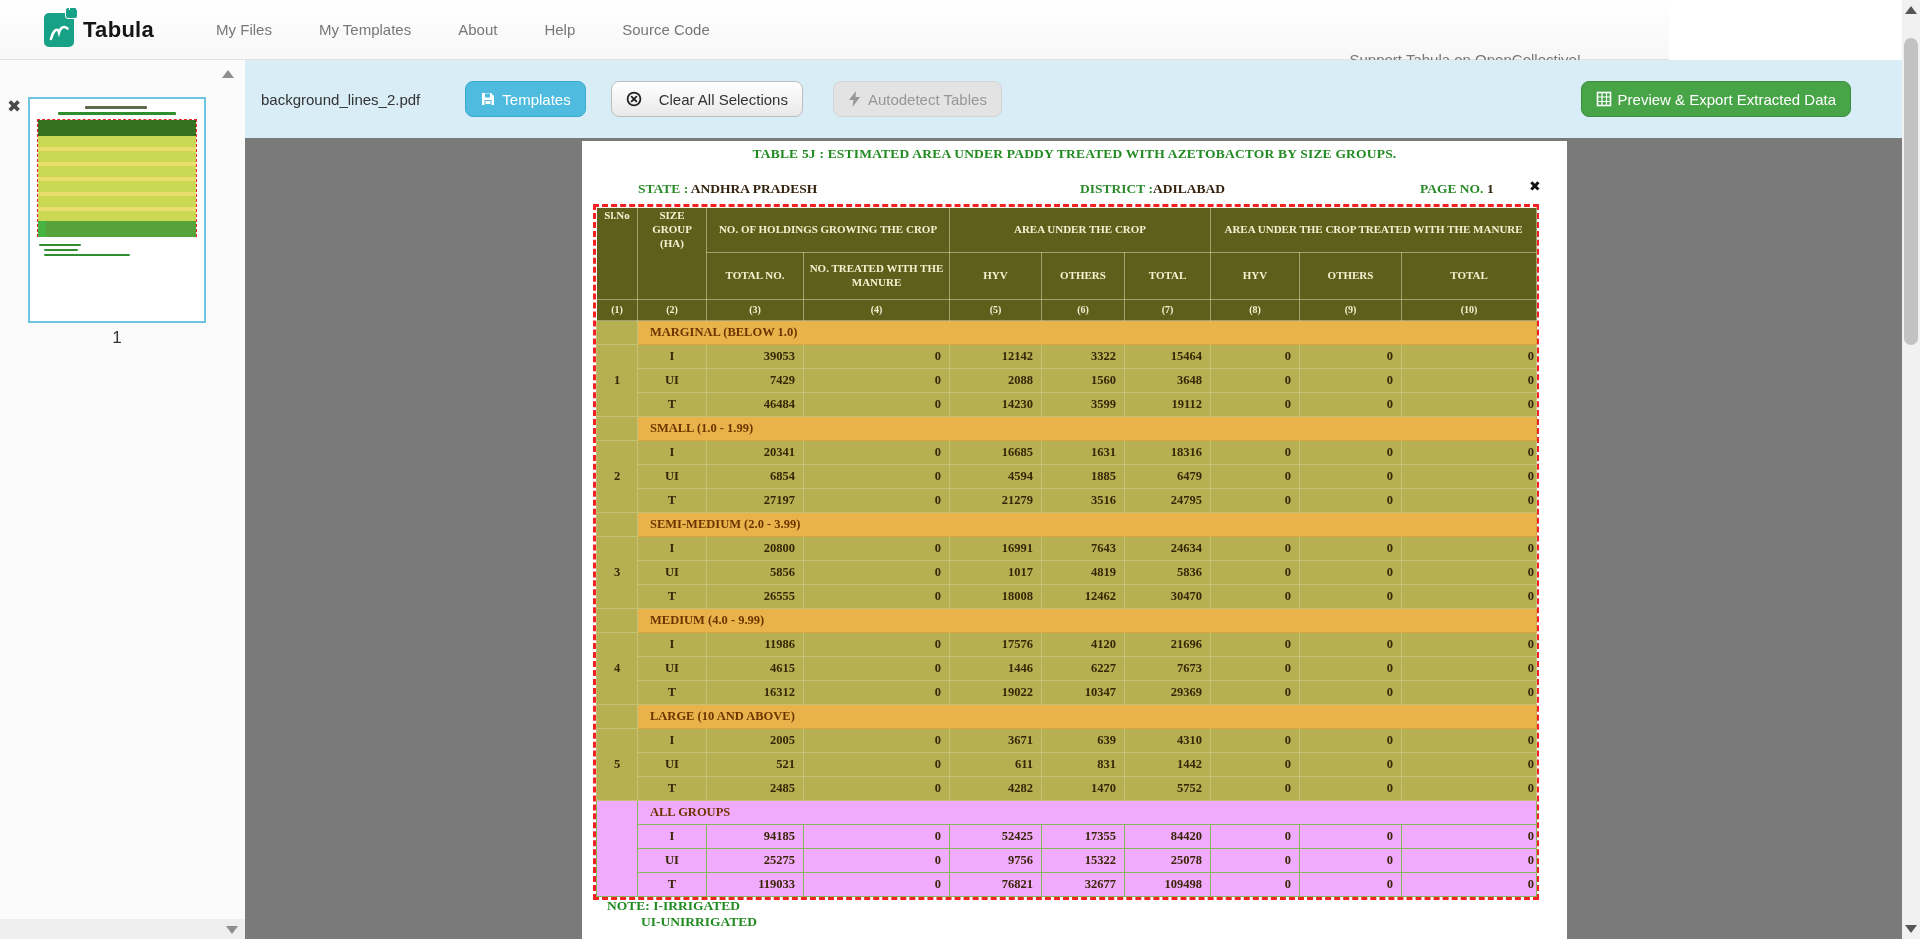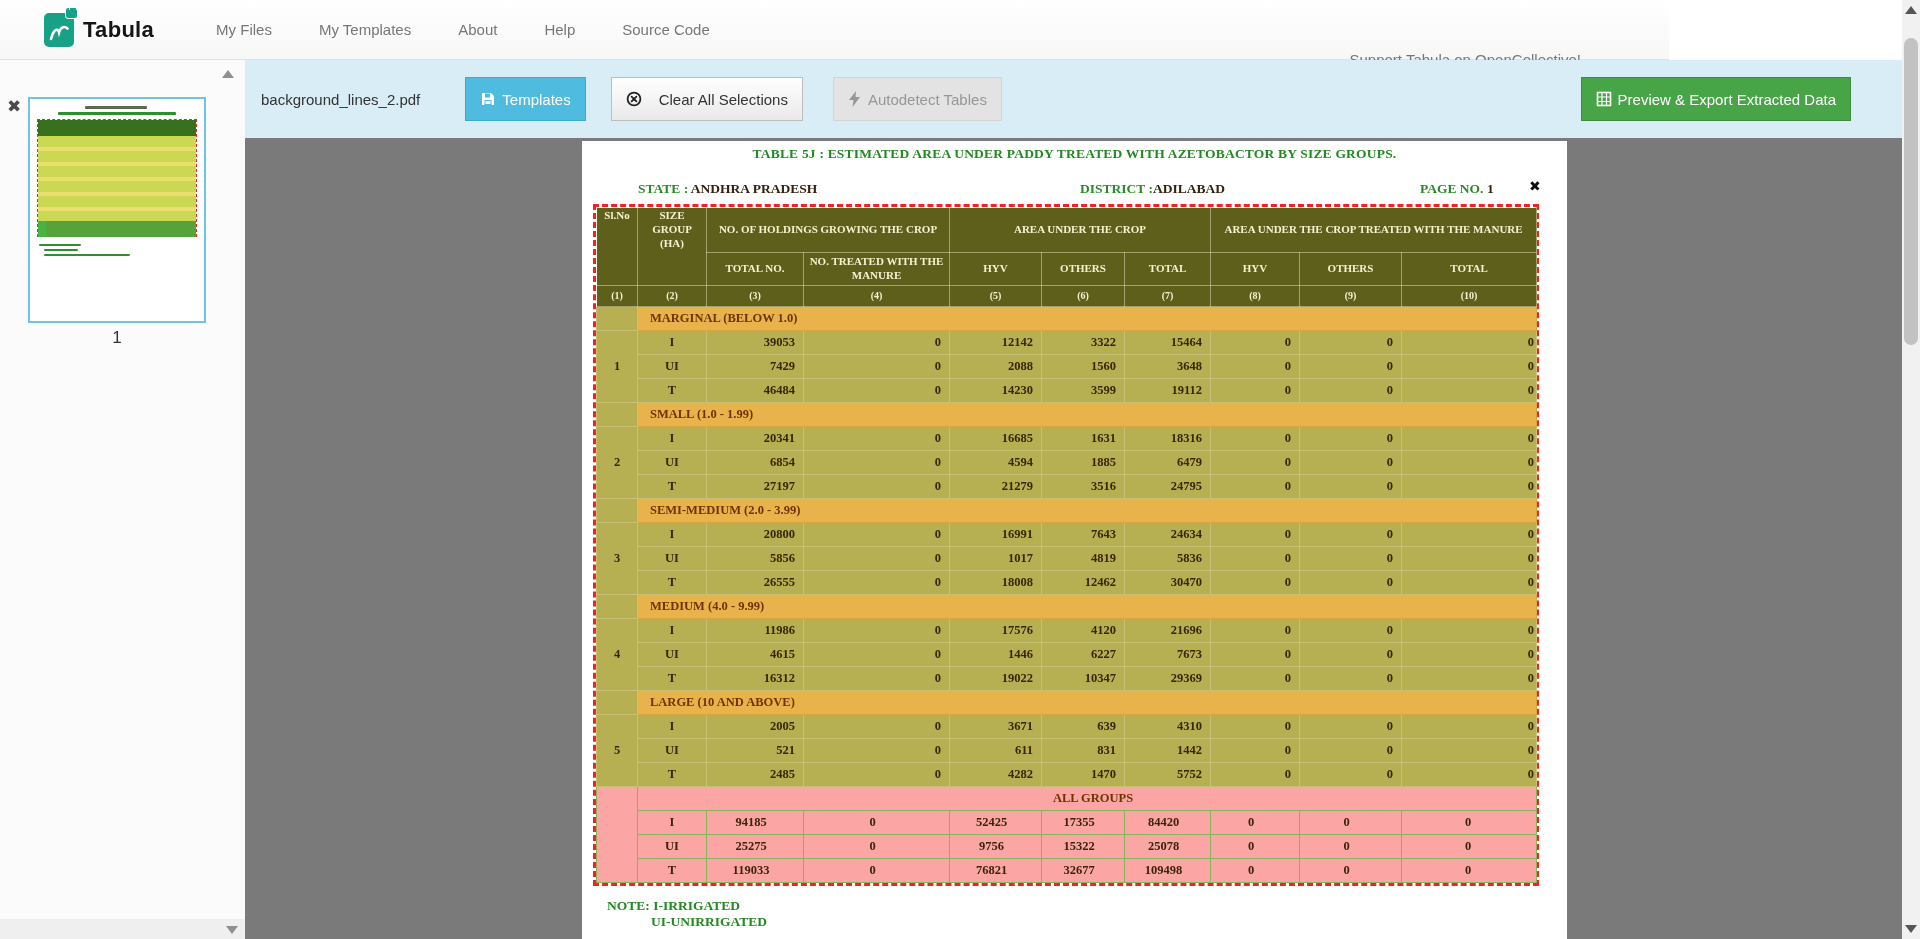--- a/index.html
+++ b/index.html
@@ -40,21 +40,21 @@
     font-size:17px; color:#333; }
   .side-arrow { position:absolute; width:0; height:0; border-left:6px solid transparent;
     border-right:6px solid transparent; }
   .side-arrow.up { left:222px; top:10px; border-bottom:8px solid #8f8f8f; }
   .side-arrow.down { left:226px; bottom:5px; border-top:8px solid #8f8f8f; }
 
   
   .toolbar { position:absolute; left:245px; top:60px; width:1657px; height:78px; background:#d9edf7;
     display:flex; align-items:center; }
   .filename { margin-left:16px; font-size:15px; color:#333; }
-  .btn { height:44px; border-radius:0; display:flex; align-items:center; gap:6px;
+  .btn { height:36px; border-radius:8px; display:flex; align-items:center; gap:6px;
     font-size:15px; padding:0 14px; cursor:pointer; border:1px solid transparent; white-space:nowrap; }
   .btn-templates { margin-left:45px; background:#4fbcdf; border-color:#39abcf; color:#fff; }
   .btn-clear { margin-left:25px; background:linear-gradient(#ffffff,#e9e9e9); border-color:#bdbdbd; color:#333;gap:17px; }
   .btn-autodetect { margin-left:30px; background:#e3e3e3; border-color:#d4d4d4; color:#979797; cursor:default; }
   .btn-export { margin-left:auto; margin-right:51px; background:#47a447; border-color:#3d8b3d; color:#fff; }
   .btn svg { flex:0 0 auto; }
 
   
   .viewer { position:absolute; left:245px; top:138px; width:1657px; height:801px; background:#7a7a7a; overflow:hidden; }
   .pdf-page { position:absolute; left:337px; top:3px; width:985px; height:798px; background:#ffffff;
@@ -71,35 +71,35 @@
     font-family:"DejaVu Sans", sans-serif; }
   .pdf-note { position:absolute; font-size:13.5px; color:#218a21; }
 
   
   .selection { position:absolute; left:11px; top:63px; width:946px; border:3px dashed #f22222; cursor:move; }
   table.pdf-table { border-collapse:collapse; table-layout:fixed; width:940px;
     font-family:"Liberation Serif", serif; font-weight:bold; }
   .pdf-table thead th { background:#5e5f1b; color:#f7f1d2; font-size:11px; line-height:1.25;
     border:1px solid rgba(247,241,210,.45); text-align:center; padding:2px 3px; }
   .pdf-table thead tr.gr1 { height:45px; }
-  .pdf-table thead tr.gr2 { height:33px; }
+  .pdf-table thead tr.gr2 { height:47px; }
   .pdf-table thead tr.gr3 { height:21px; }
   .pdf-table thead tr.gr3 th { font-size:10px; padding:1px; }
   .pdf-table thead th.valign-top { vertical-align:top; padding-top:1px; }
   .pdf-table tbody td { height:24px; font-size:12.5px; color:#3a2507;
     border:1px solid #c7c176; background:#b6b052; line-height:1; }
   .pdf-table tbody tr { height:24px; }
   .pdf-table td.band-label { background:#e8b34a; color:#6f3300; text-align:left;
     padding-left:12px; border-color:#d8a53e; }
   .pdf-table td.slno-spacer { background:#b6b052; }
   .pdf-table td.slno { text-align:center; vertical-align:middle; }
   .pdf-table td.rowlab { text-align:center; }
   .pdf-table td.val { text-align:right; padding-right:8px; }
   .pdf-table td.val.last { padding-right:2px; }
-  .pdf-table tr.green td { background:#fca5a5; border-color:#86b65a;text-align:center; }
+  .pdf-table tr.green td { background:#f0abfc; border-color:#86b65a; }
   .pdf-table td.slno-green { background:#54b049; border-color:#54b049; }
 
   
   .win-scrollbar { position:absolute; right:0; top:0; width:18px; height:939px; background:#f1f1f1; z-index:50; }
   .ws-arrow { position:absolute; left:3px; width:0; height:0; border-left:6px solid transparent;
     border-right:6px solid transparent; }
   .ws-arrow.up { top:6px; border-bottom:8px solid #565656; }
   .ws-arrow.down { bottom:6px; border-top:8px solid #565656; }
   .ws-thumb { position:absolute; left:2px; top:38px; width:14px; height:307px; background:#c2c2c2; border-radius:7px; }
 </style>
@@ -472,21 +472,21 @@
               <td class="val">109498</td>
               <td class="val">0</td>
               <td class="val">0</td>
               <td class="val last">0</td>
             </tr>
           </tbody>
       </table>
     </div>
 
     <div class="pdf-note" style="left:25px;top:757px;">NOTE: I-IRRIGATED</div>
-    <div class="pdf-note" style="left:59px;top:773px;margin-left:10px;">UI-UNIRRIGATED</div>
+    <div class="pdf-note" style="left:59px;top:773px;">UI-UNIRRIGATED</div>
   </div>
 </div>
 
 <div class="win-scrollbar">
   <span class="ws-arrow up"></span>
   <div class="ws-thumb"></div>
   <span class="ws-arrow down"></span>
 </div>
 
 </body></html>

